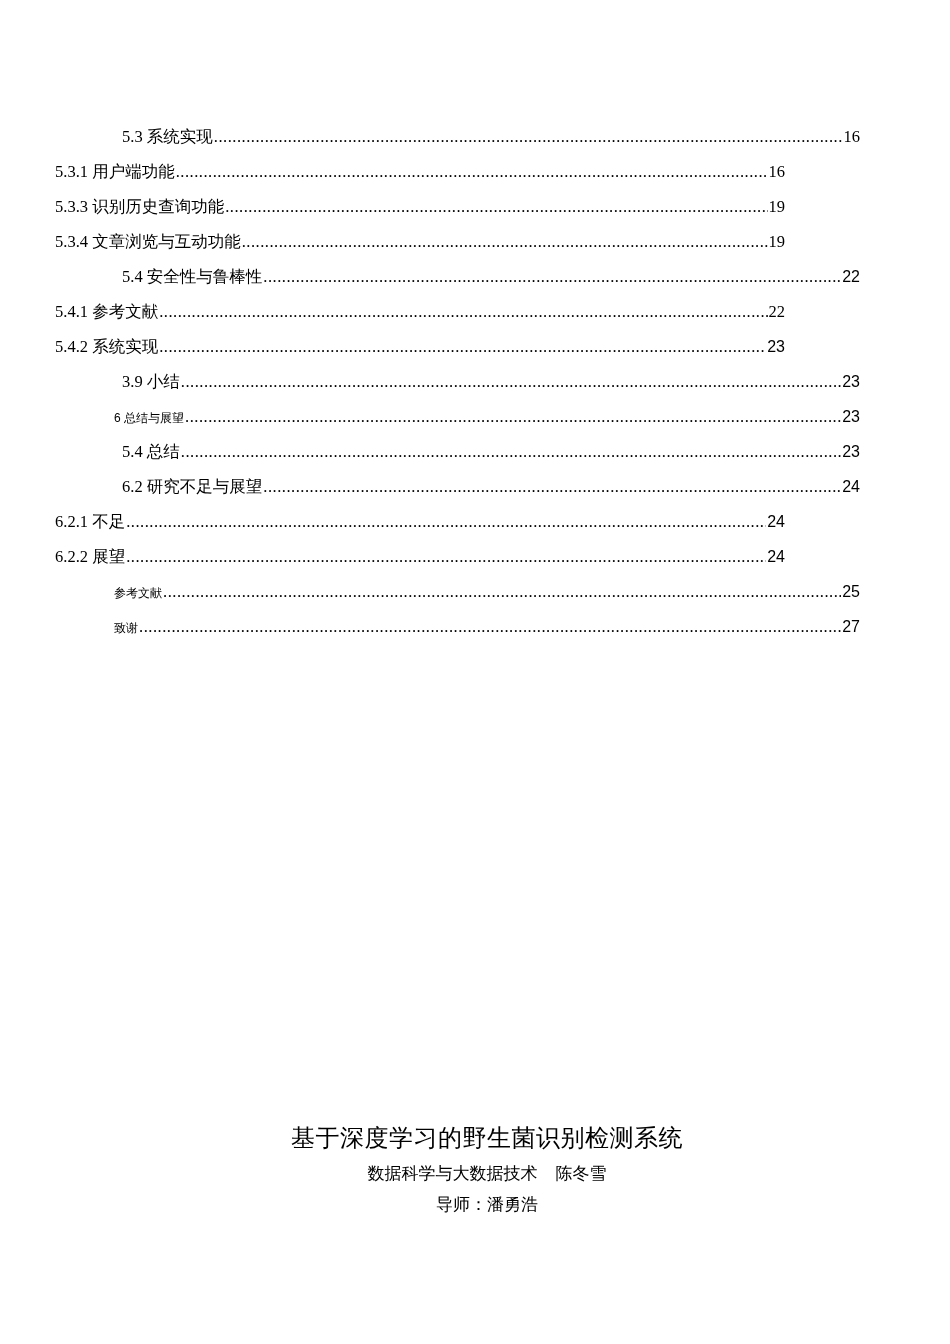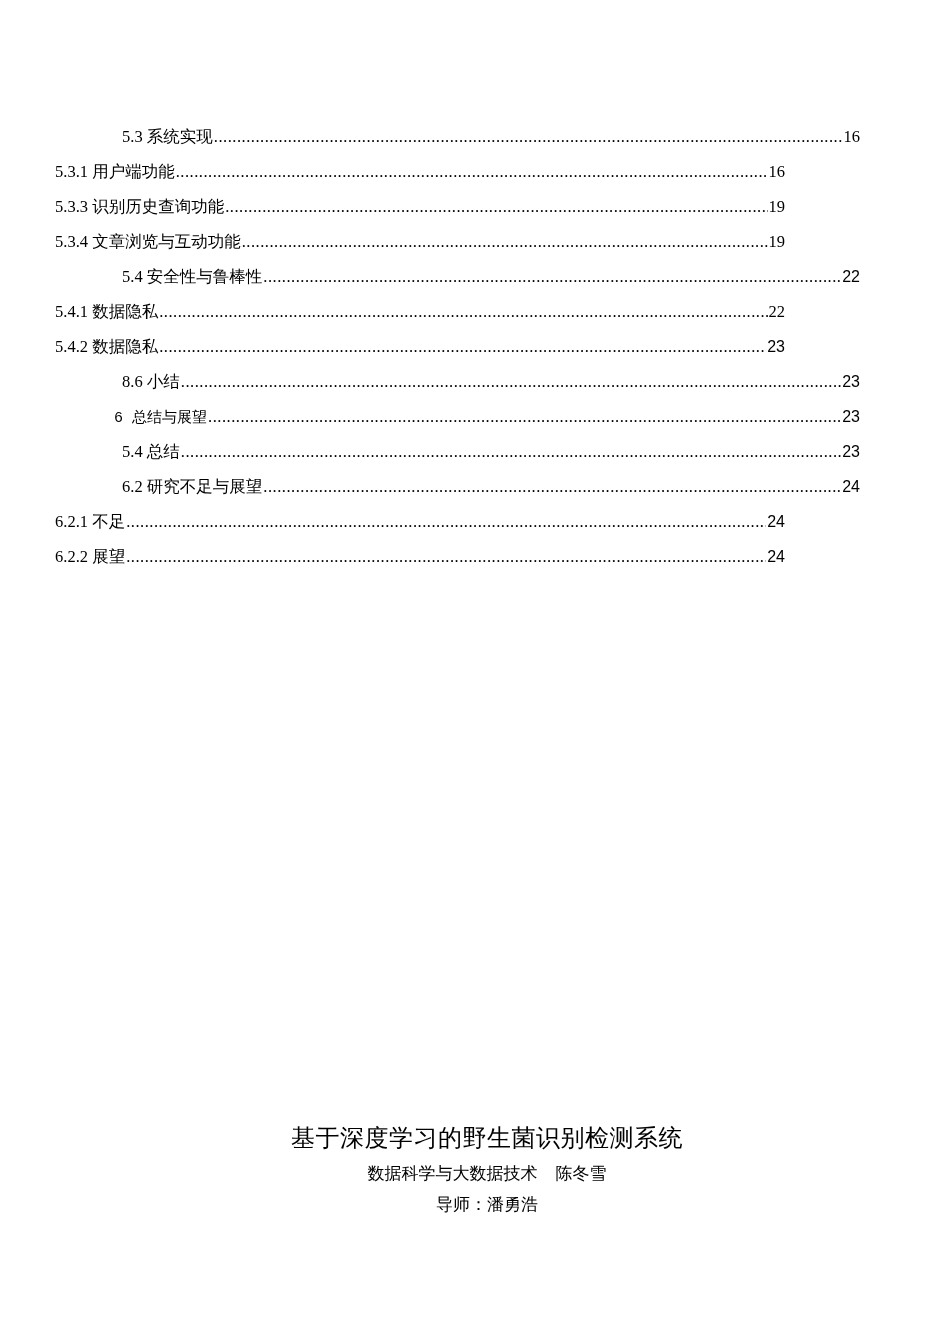--- a/index.html
+++ b/index.html
@@ -36,22 +36,22 @@
       display: flex;
       align-items: baseline;
       font-size: 16.5px;
       line-height: 24px;
       white-space: nowrap;
     }
     .toc-row.level-1 { padding-left: 114px; width: 746px; }
     .toc-row.level-2 { padding-left: 122px; width: 738px; }
     .toc-row.level-3 { padding-left: 55px; width: 730px; }
     .toc-row.level-1 .toc-title {
-      font-family: Liberation Mono, monospace;
-      font-size: 15px;
+      font-family: Liberation Sans, sans-serif;
+      font-size: 12px;
     }
     .toc-title {
       flex: 0 0 auto;
     }
     .toc-leader {
       flex: 1 1 auto;
       overflow: hidden;
       white-space: nowrap;
       letter-spacing: 0.5px;
       color: #000;
@@ -133,33 +133,33 @@
     </div>
 
 
     <div class="toc-row level-2">
       <span class="toc-title">5.4 安全性与鲁棒性</span>
       <span class="toc-leader"></span>
       <span class="toc-page sans">22</span>
     </div>
 
     <div class="toc-row level-3">
-      <span class="toc-title">5.4.1 数据隐私</span>
+      <span class="toc-title">5.4.1 参考文献</span>
       <span class="toc-leader"></span>
       <span class="toc-page">22</span>
     </div>
 
     <div class="toc-row level-3">
-      <span class="toc-title">5.4.2 数据隐私</span>
-      <span class="toc-leader"></span>
-      <span class="toc-page sans">23</span>
-    </div>
-
-    <div class="toc-row level-2">
-      <span class="toc-title">8.6 小结</span>
+      <span class="toc-title">5.4.2 系统实现</span>
+      <span class="toc-leader"></span>
+      <span class="toc-page sans">23</span>
+    </div>
+
+    <div class="toc-row level-2">
+      <span class="toc-title">3.9 小结</span>
       <span class="toc-leader"></span>
       <span class="toc-page sans">23</span>
     </div>
 
     <div class="toc-row level-1">
       <span class="toc-title">6 总结与展望</span>
       <span class="toc-leader"></span>
       <span class="toc-page sans">23</span>
     </div>
 
@@ -180,21 +180,31 @@
       <span class="toc-leader"></span>
       <span class="toc-page sans">24</span>
     </div>
 
     <div class="toc-row level-3">
       <span class="toc-title">6.2.2 展望</span>
       <span class="toc-leader"></span>
       <span class="toc-page sans">24</span>
     </div>
 
-
+    <div class="toc-row level-1">
+      <span class="toc-title">参考文献</span>
+      <span class="toc-leader"></span>
+      <span class="toc-page sans">25</span>
+    </div>
+
+    <div class="toc-row level-1">
+      <span class="toc-title">致谢</span>
+      <span class="toc-leader"></span>
+      <span class="toc-page sans">27</span>
+    </div>
 
   </div>
 
   <div class="title-block">
     <div class="thesis-title">基于深度学习的野生菌识别检测系统</div>
     <div class="thesis-meta">
       <span>数据科学与大数据技术</span><span class="gap"></span><span>陈冬雪</span>
     </div>
     <div class="thesis-advisor">
       <span>导师：</span><span>潘勇浩</span>

